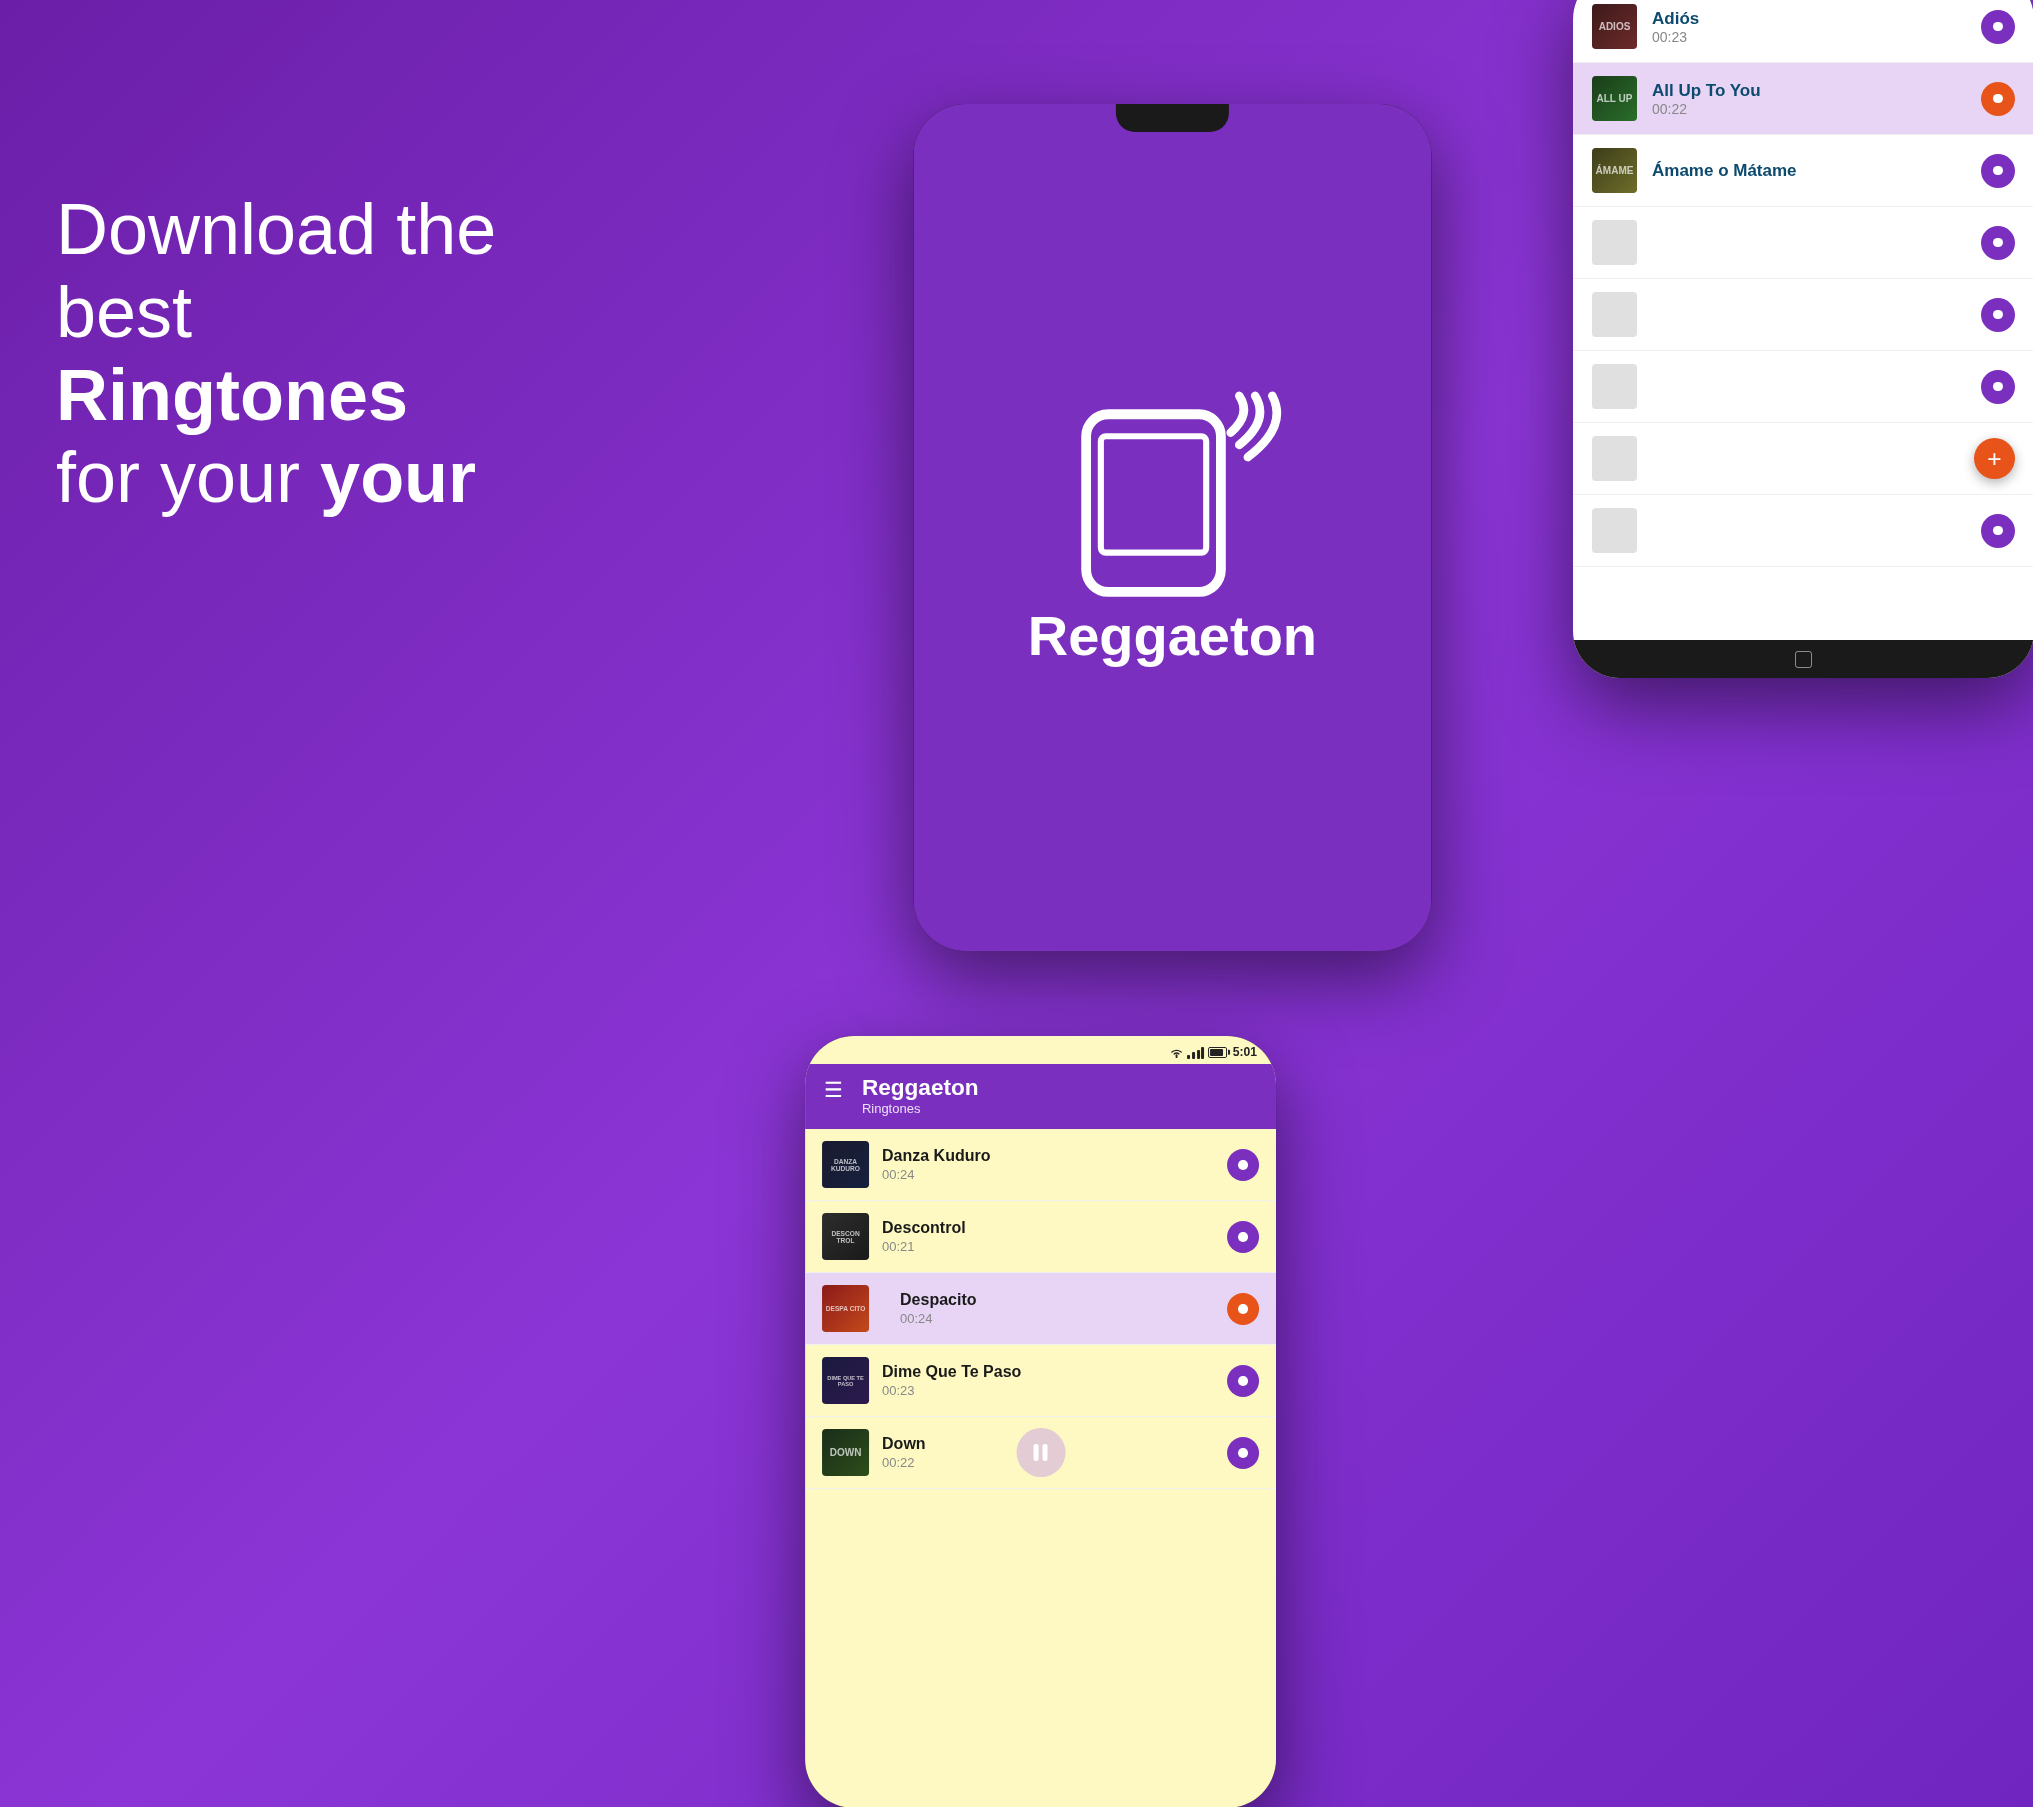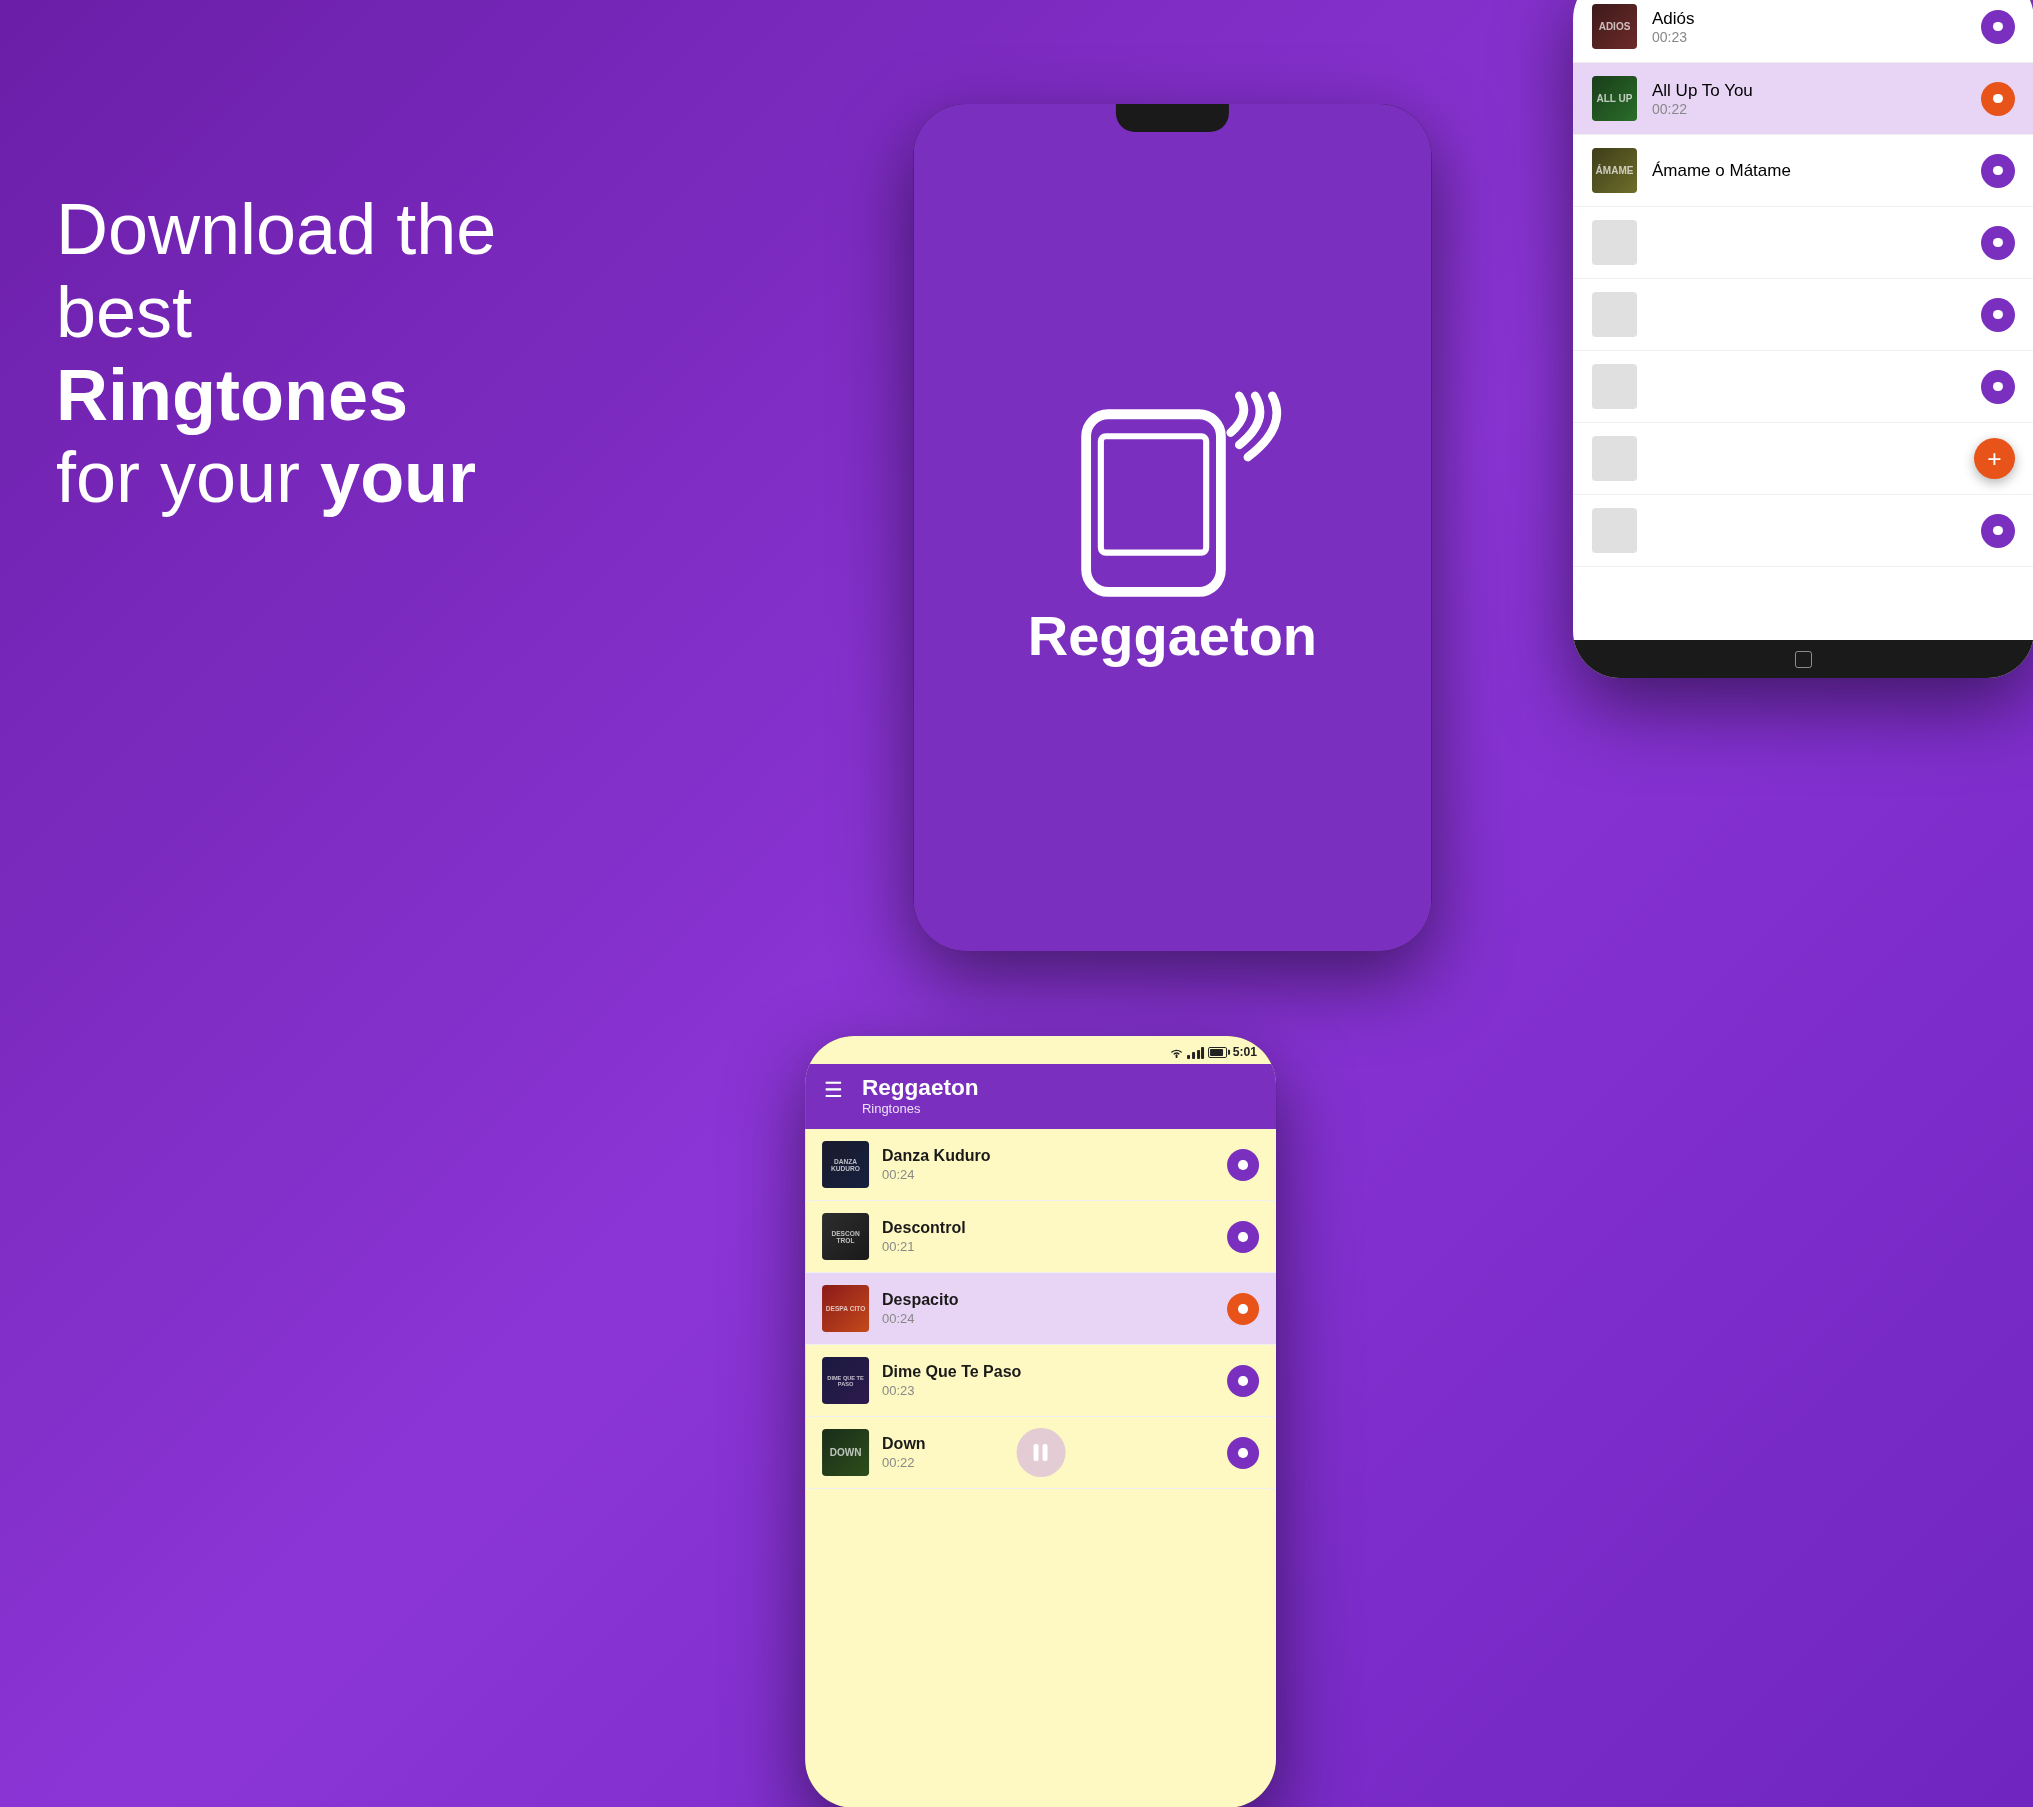--- a/index.html
+++ b/index.html
@@ -90,22 +90,22 @@
       width: 45px;
       height: 45px;
       border-radius: 3.8px;
       margin-right: 15px;
       flex-shrink: 0;
       overflow: hidden;
     }
 
     .song-info-back .title {
       font-size: 17px;
-      font-weight: 400;
-      color: #000000;
+      font-weight: 700;
+      color: #0c4a6e;
     }
 
     .song-info-back .duration {
       font-size: 14px;
       color: #888;
     }
 
     .dot-btn {
       width: 34px;
       height: 34px;
@@ -293,20 +293,21 @@
       display: flex;
       align-items: center;
       padding: 12px 17px;
       border-bottom: 0.9px solid #f0f0f0;
       position: relative;
       min-height: 68px;
     }
 
     .song-item.active {
       background: #e8d5f5;
+      gap: 18px;
     }
 
     .song-thumb {
       width: 47px;
       height: 47px;
       border-radius: 3.8px;
       margin-right: 13px;
       flex-shrink: 0;
       overflow: hidden;
       position: relative;

